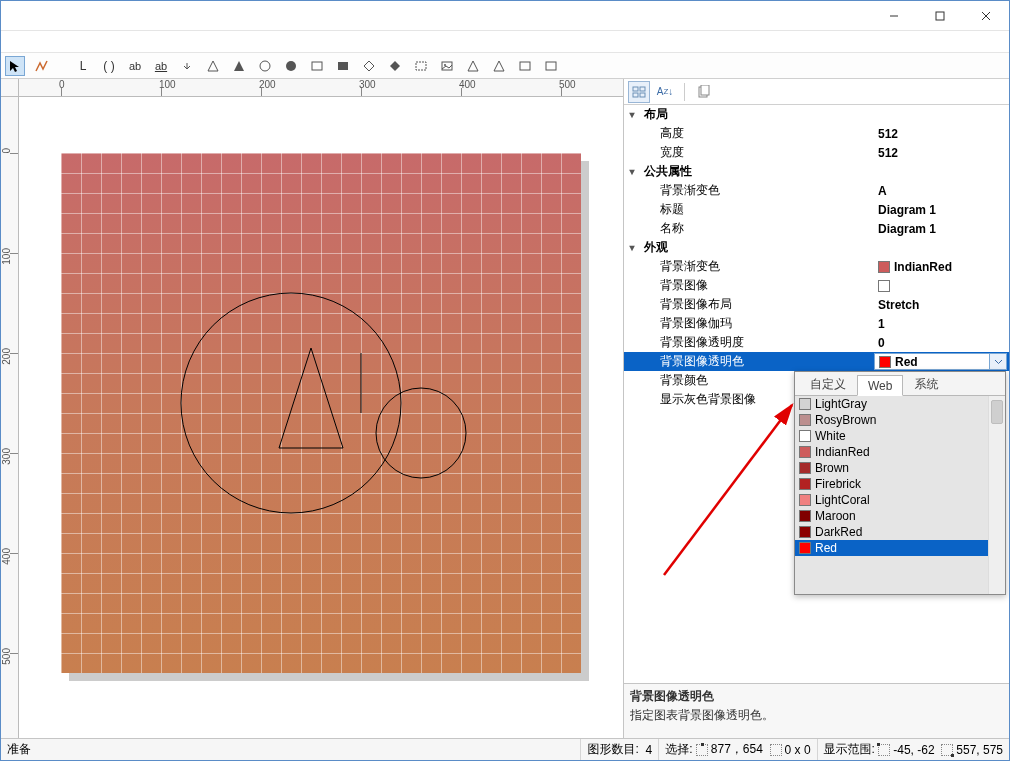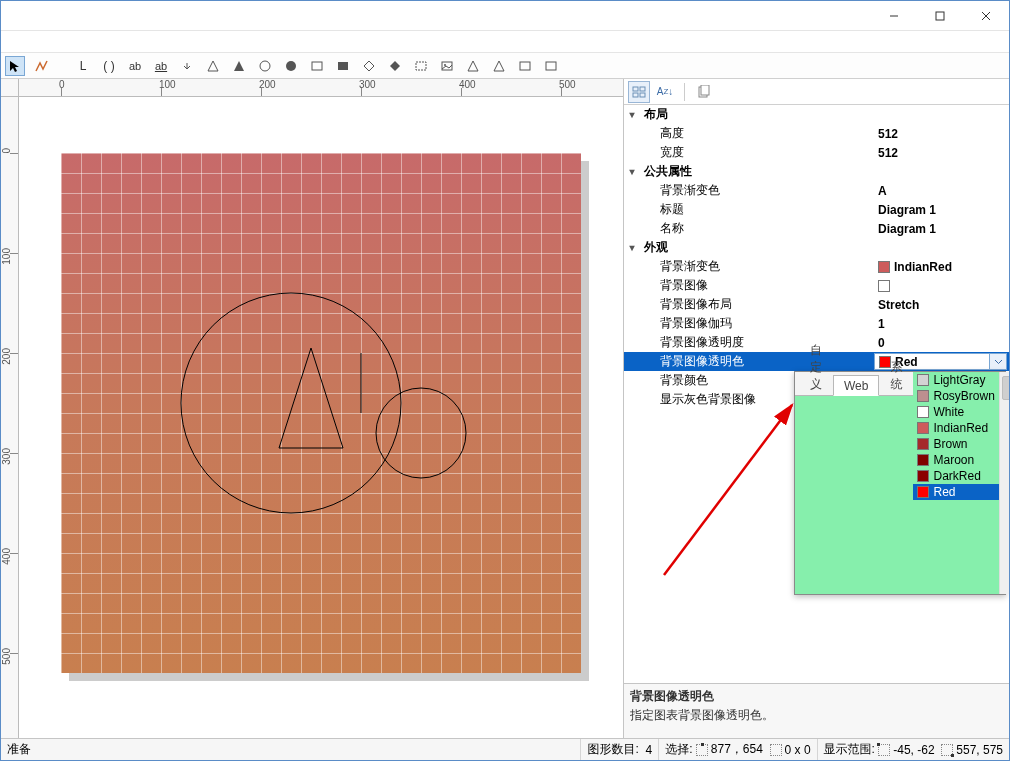--- a/index.html
+++ b/index.html
@@ -45,21 +45,21 @@
   .prop-row.sel .pval { background:#fff; color:#000; margin-right:2px; height:17px; border:1px solid #7aa7d4; position:relative; padding-right:18px; }
   .dd-btn { position:absolute; right:0; top:0; bottom:0; width:17px; border-left:1px solid #7aa7d4; display:flex; align-items:center; justify-content:center; background:#e8f0fa; }
   .swatch { width:12px; height:12px; border:1px solid #777; flex-shrink:0; }
   .prop-desc { height:55px; border-top:1px solid #c5c5c5; padding:4px 6px; background:#f7f7f7; color:#333; }
   .prop-desc .ttl { font-weight:bold; margin-bottom:2px; }
   .statusbar { height:22px; border-top:1px solid #c5c5c5; display:flex; align-items:stretch; font-size:12px; background:#f6f6f6; }
   .sb-cell { display:flex; align-items:center; padding:0 6px; border-right:1px solid #d5d5d5; white-space:nowrap; }
   .sb-cell.first { flex:1; }
   .sb-icon-box { width:12px; height:12px; border:1px dotted #888; display:inline-block; position:relative; margin-right:3px; }
   .probe { position:absolute; width:3px; height:3px; background:#333; }
-  .color-popup { position:absolute; background:#86efac; border:1px solid #8a8a8a; display:flex; flex-direction:row; box-shadow:0 2px 6px rgba(0,0,0,0.25); }
+  .color-popup { position:absolute; background:#e5e5e5; border:1px solid #8a8a8a; display:flex; flex-direction:column; box-shadow:0 2px 6px rgba(0,0,0,0.25); }
   .cp-tabs { display:flex; height:24px; align-items:flex-end; background:#f4f4f4; border-bottom:1px solid #b8b8b8; padding-left:4px; gap:0; }
   .cp-tab { padding:3px 10px 2px; font-size:12px; border:1px solid transparent; border-bottom:none; color:#444; cursor:default; }
   .cp-tab.active { background:#fff; border:1px solid #b8b8b8; border-bottom:1px solid #fff; position:relative; top:1px; }
   .cp-body { flex:1; display:flex; }
   .cp-list { flex:1; overflow:auto; }
   .cp-item { display:flex; align-items:center; height:16px; padding:0 4px; gap:4px; font-size:12px; }
   .cp-item.sel { background:#0a63c6; color:#fff; }
   .cp-scroll { width:17px; background:#efefef; border-left:1px solid #ddd; position:relative; }
   .cp-scroll .thumb { position:absolute; left:2px; right:2px; background:#cfcfcf; border:1px solid #bdbdbd; border-radius:2px; }
   .arrow-annot { position:absolute; pointer-events:none; }
@@ -383,20 +383,28 @@
                 </div>
                 <div class="cp-item">
                   <span class="swatch" style="background: rgb(205, 92, 92);"></span>
                   <span>IndianRed</span>
                 </div>
                 <div class="cp-item">
                   <span class="swatch" style="background: rgb(165, 42, 42);"></span>
                   <span>Brown</span>
                 </div>
                 <div class="cp-item">
+                  <span class="swatch" style="background: rgb(178, 34, 34);"></span>
+                  <span>Firebrick</span>
+                </div>
+                <div class="cp-item">
+                  <span class="swatch" style="background: rgb(240, 128, 128);"></span>
+                  <span>LightCoral</span>
+                </div>
+                <div class="cp-item">
                   <span class="swatch" style="background: rgb(128, 0, 0);"></span>
                   <span>Maroon</span>
                 </div>
                 <div class="cp-item">
                   <span class="swatch" style="background: rgb(139, 0, 0);"></span>
                   <span>DarkRed</span>
                 </div>
                 <div class="cp-item sel">
                   <span class="swatch" style="background: rgb(255, 0, 0);"></span>
                   <span>Red</span>

